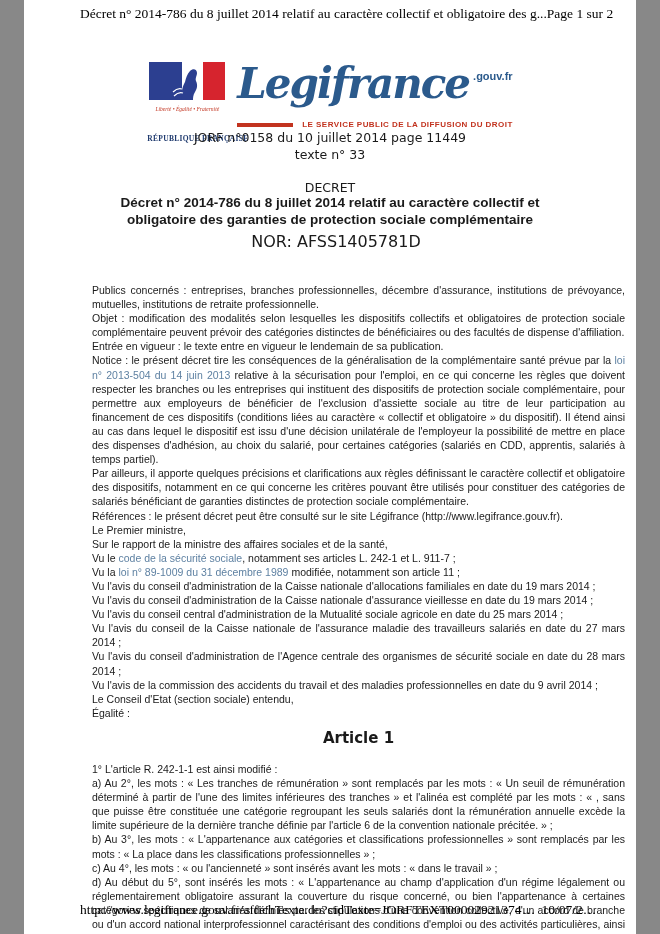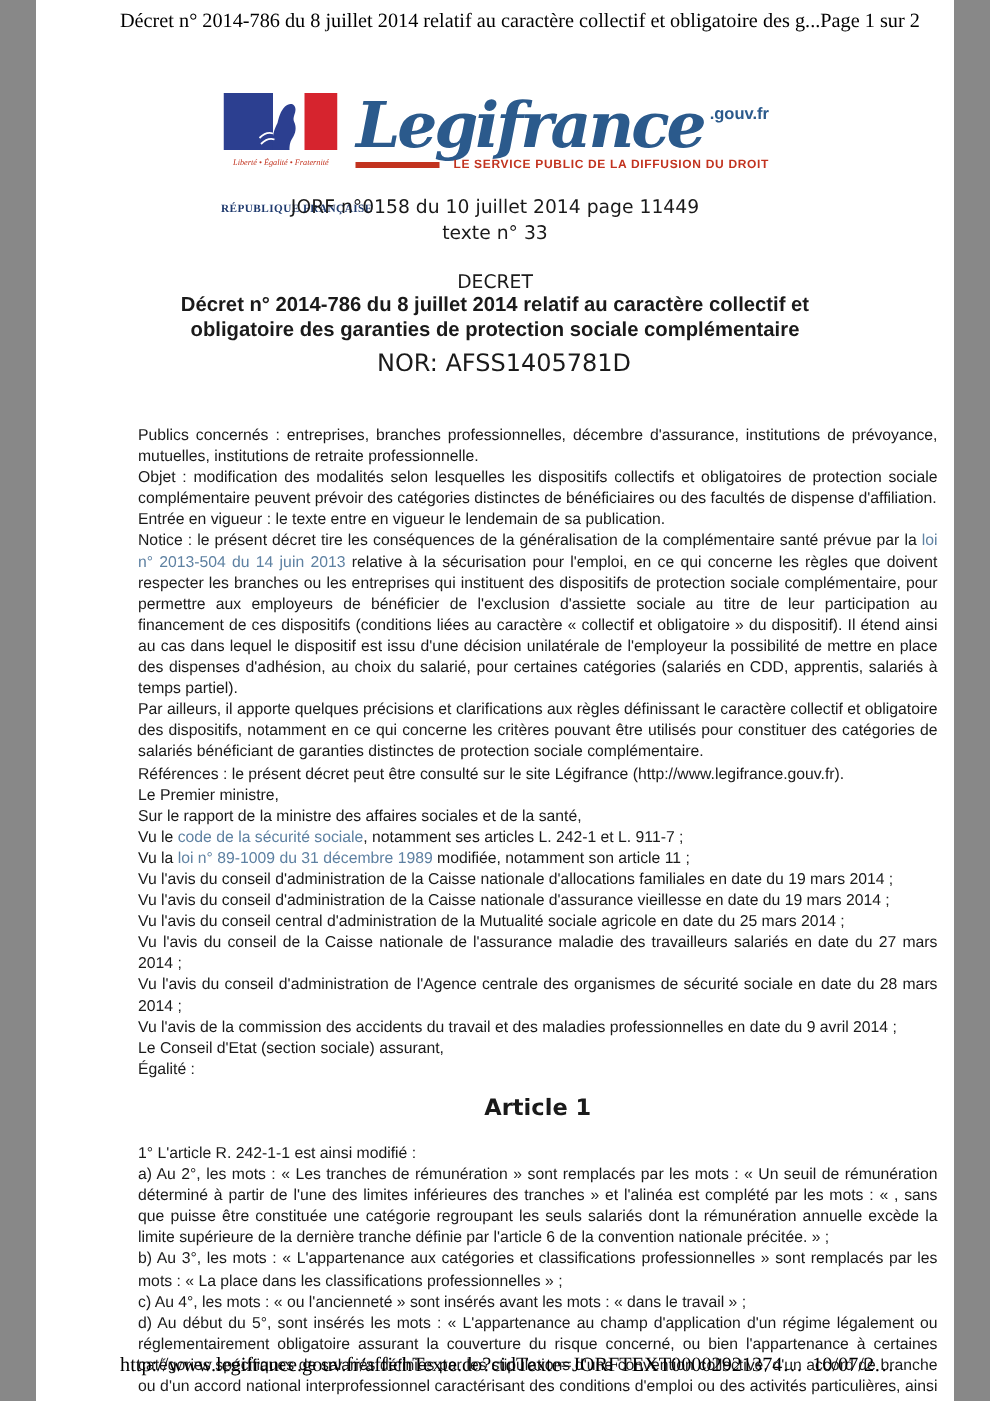--- a/index.html
+++ b/index.html
@@ -26,21 +26,21 @@
   .flag-red{fill:var(--c-flag-red,#d6242e);}
   .motto{font-family:"Liberation Serif", serif; font-style:italic; font-size:5.5px; color:var(--c-accent-red,#c2331f); margin-top:2px; white-space:nowrap;}
   .republique{font-family:"Liberation Serif", serif; font-weight:bold; font-size:7.5px; color:var(--c-republique-navy,#1f3a6e); letter-spacing:.3px; white-space:nowrap;margin-top:22px;}
   .wordmark-block{padding-top:2px;}
   .wordmark-row{display:flex; align-items:flex-start;}
   .wordmark{
     font-family:"DejaVu Serif", serif; font-style:italic; font-weight:bold;
     font-size:42px; line-height:40px; color:var(--c-logo-blue,#2b5a8c); letter-spacing:-2px;
   }
   .gouvfr{font-weight:bold; font-size:11px; color:var(--c-logo-blue,#2b5a8c); margin:6px 0 0 4px;}
-  .slogan-row{display:flex; align-items:center; gap:9px; margin-top:1px;}
+  .slogan-row{display:flex; align-items:center; gap:9px; margin-top:16px;}
   .red-rule{width:56px; height:4px; background:var(--c-accent-red,#c2331f); flex:0 0 auto;}
   .slogan{font-weight:bold; font-size:8px; letter-spacing:.45px; color:var(--c-accent-red,#c2331f); white-space:nowrap;}
 
   
   .jorf{position:absolute; top:129px; left:0; right:0; text-align:center;
         font-family:"DejaVu Sans", sans-serif; font-size:12.5px; line-height:17px;}
   .doctype{position:absolute; top:180px; left:0; right:0; text-align:center;
         font-family:"DejaVu Sans", sans-serif; font-size:12.5px;}
   .doc-title{position:absolute; top:195px; left:64px; right:64px; text-align:center;
         font-weight:bold; font-size:13.5px; line-height:16.5px;}
@@ -108,21 +108,21 @@
         <div class="para"><span>Le Premier ministre,</span></div>
         <div class="para"><span>Sur le rapport de la ministre des affaires sociales et de la santé,</span></div>
         <div class="para"><span>Vu le </span><span class="link">code de la sécurité sociale</span><span>, notamment ses articles L. 242-1 et L. 911-7 ;</span></div>
         <div class="para"><span>Vu la </span><span class="link">loi n° 89-1009 du 31 décembre 1989</span><span> modifiée, notamment son article 11 ;</span></div>
         <div class="para"><span>Vu l'avis du conseil d'administration de la Caisse nationale d'allocations familiales en date du 19 mars 2014 ;</span></div>
         <div class="para"><span>Vu l'avis du conseil d'administration de la Caisse nationale d'assurance vieillesse en date du 19 mars 2014 ;</span></div>
         <div class="para"><span>Vu l'avis du conseil central d'administration de la Mutualité sociale agricole en date du 25 mars 2014 ;</span></div>
         <div class="para"><span>Vu l'avis du conseil de la Caisse nationale de l'assurance maladie des travailleurs salariés en date du 27 mars 2014 ;</span></div>
         <div class="para"><span>Vu l'avis du conseil d'administration de l'Agence centrale des organismes de sécurité sociale en date du 28 mars 2014 ;</span></div>
         <div class="para"><span>Vu l'avis de la commission des accidents du travail et des maladies professionnelles en date du 9 avril 2014 ;</span></div>
-        <div class="para"><span>Le Conseil d'Etat (section sociale) assurant,</span></div>
+        <div class="para"><span>Le Conseil d'Etat (section sociale) entendu,</span></div>
         <div class="para"><span>Égalité :</span></div>
       </div>
     <h2 class="article-heading">Article 1</h2>
     <div id="article-body">
         <div class="para"><span>1° L'article R. 242-1-1 est ainsi modifié :</span></div>
         <div class="para"><span>a) Au 2°, les mots : « Les tranches de rémunération » sont remplacés par les mots : « Un seuil de rémunération déterminé à partir de l'une des limites inférieures des tranches » et l'alinéa est complété par les mots : « , sans que puisse être constituée une catégorie regroupant les seuls salariés dont la rémunération annuelle excède la limite supérieure de la dernière tranche définie par l'article 6 de la convention nationale précitée. » ;</span></div>
         <div class="para"><span>b) Au 3°, les mots : « L'appartenance aux catégories et classifications professionnelles » sont remplacés par les mots : « La place dans les classifications professionnelles » ;</span></div>
         <div class="para"><span>c) Au 4°, les mots : « ou l'ancienneté » sont insérés avant les mots : « dans le travail » ;</span></div>
         <div class="para"><span>d) Au début du 5°, sont insérés les mots : « L'appartenance au champ d'application d'un régime légalement ou réglementairement obligatoire assurant la couverture du risque concerné, ou bien l'appartenance à certaines catégories spécifiques de salariés définies par les stipulations d'une convention collective, d'un accord de branche ou d'un accord national interprofessionnel caractérisant des conditions d'emploi ou des activités particulières, ainsi que » ;</span></div>
       </div>

